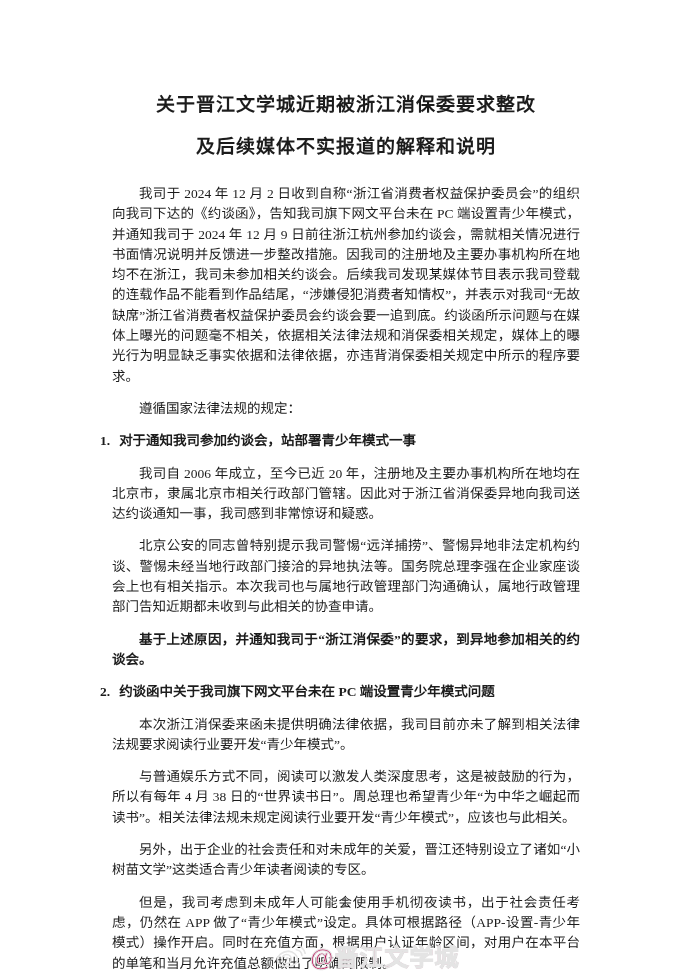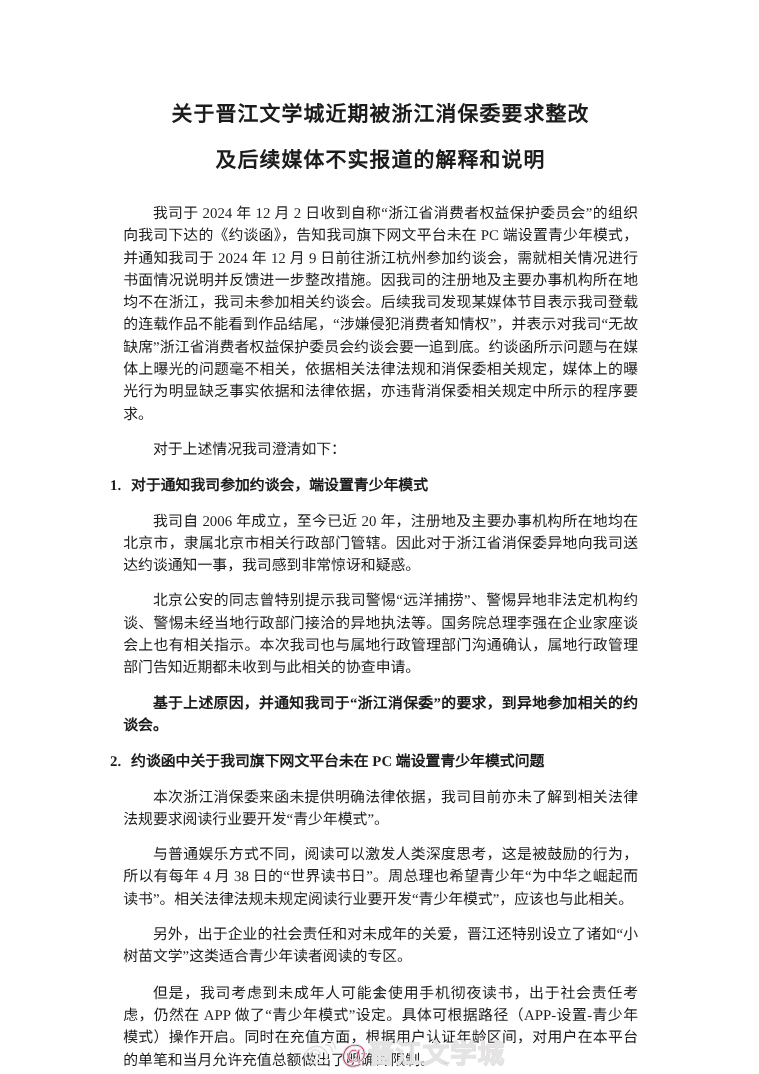--- a/index.html
+++ b/index.html
@@ -97,24 +97,24 @@
 
     <h1 class="doc-title">
       <span>关于晋江文学城近期被浙江消保委要求整改</span><br>
       <span>及后续媒体不实报道的解释和说明</span>
     </h1>
 
     <div class="body-text">
 
       <p class="para">我司于 2024 年 12 月 2 日收到自称“浙江省消费者权益保护委员会”的组织向我司下达的《约谈函》，告知我司旗下网文平台未在 PC 端设置青少年模式，并通知我司于 2024 年 12 月 9 日前往浙江杭州参加约谈会，需就相关情况进行书面情况说明并反馈进一步整改措施。因我司的注册地及主要办事机构所在地均不在浙江，我司未参加相关约谈会。后续我司发现某媒体节目表示我司登载的连载作品不能看到作品结尾，“涉嫌侵犯消费者知情权”，并表示对我司“无故缺席”浙江省消费者权益保护委员会约谈会要一追到底。约谈函所示问题与在媒体上曝光的问题毫不相关，依据相关法律法规和消保委相关规定，媒体上的曝光行为明显缺乏事实依据和法律依据，亦违背消保委相关规定中所示的程序要求。</p>
 
-      <p class="para mt-md">对于上述情况我司澄清如下：</p>
+      <p class="para mt-md">遵循国家法律法规的规定：</p>
 
       <div class="sec-heading mt-sm">
-        <span class="num">1.</span><span>对于通知我司参加约谈会，端设置青少年模式</span>
+        <span class="num">1.</span><span>对于通知我司参加约谈会，站部署青少年模式一事</span>
       </div>
       <p class="para">我司自 2006 年成立，至今已近 20 年，注册地及主要办事机构所在地均在北京市，隶属北京市相关行政部门管辖。因此对于浙江省消保委异地向我司送达约谈通知一事，我司感到非常惊讶和疑惑。</p>
       <p class="para mt-md">北京公安的同志曾特别提示我司警惕“远洋捕捞”、警惕异地非法定机构约谈、警惕未经当地行政部门接洽的异地执法等。国务院总理李强在企业家座谈会上也有相关指示。本次我司也与属地行政管理部门沟通确认，属地行政管理部门告知近期都未收到与此相关的协查申请。</p>
       <p class="para bold mt-sm">基于上述原因，并通知我司于“浙江消保委”的要求，到异地参加相关的约谈会。</p>
 
       <div class="sec-heading mt-lg">
         <span class="num">2.</span><span>约谈函中关于我司旗下网文平台未在 PC 端设置青少年模式问题</span>
       </div>
       <p class="para">本次浙江消保委来函未提供明确法律依据，我司目前亦未了解到相关法律法规要求阅读行业要开发“青少年模式”。</p>
       <p class="para">与普通娱乐方式不同，阅读可以激发人类深度思考，这是被鼓励的行为，所以有每年 4 月 38 日的“世界读书日”。周总理也希望青少年“为中华之崛起而读书”。相关法律法规未规定阅读行业要开发“青少年模式”，应该也与此相关。</p>

